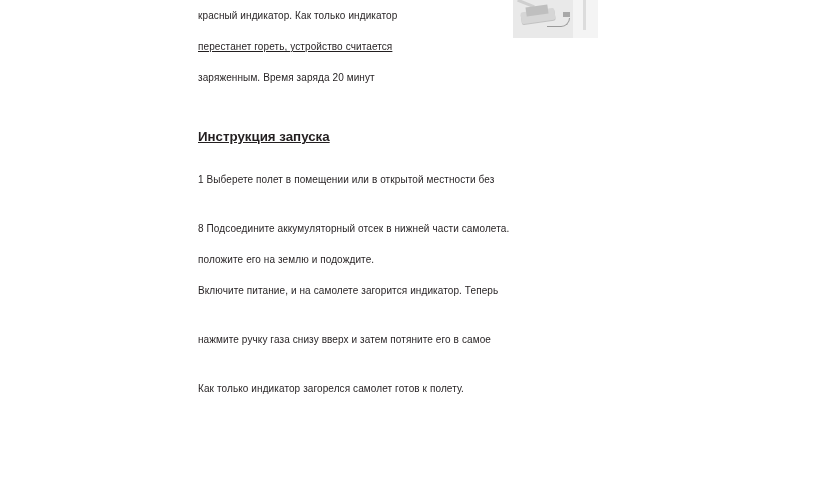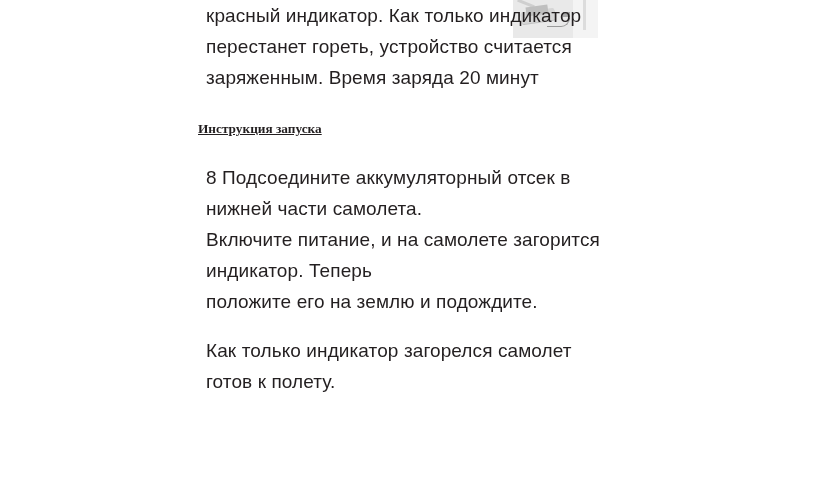--- a/index.html
+++ b/index.html
@@ -20,50 +20,50 @@
     height: 480px;
     background: #ffffff;
   }
   .content {
     position: absolute;
     left: 198px;
     top: 0px;
     width: 420px;
   }
   p.para {
-    margin: 0 0 0 8px;
-    font-size: 19px;
+    margin: 0 0 0 0;
+    font-size: 10px;
     line-height: 31px;
     color: #231f20;
     letter-spacing: 0.1px;
   }
   .block {
     margin-bottom: 18px;
   }
   .block:last-child {
     margin-bottom: 0;
   }
   .heading {
     margin: 0;
     font-size: 13.3px;
     line-height: 31px;
     font-weight: bold;
     color: #231f20;
     text-decoration: underline;
   }
   .heading-block {
-    margin-top: 20px;
+    margin-top: 28px;
     margin-bottom: 12px;
-    font-family: Liberation Serif, serif;
   }
   .justify {
     text-align: justify;
   }
   .wide-space {
     letter-spacing: 0.2px;
+    text-decoration: underline;
   }
   
   .figure {
     position: absolute;
     left: 513px;
     top: -8px;
     width: 85px;
     height: 46px;
     background: #f2f2f2;
   }
@@ -163,29 +163,31 @@
       <p class="para justify">красный индикатор. Как только индикатор</p>
       <p class="para justify wide-space">перестанет  гореть,   устройство  считается</p>
       <p class="para">заряженным. Время заряда 20 минут</p>
     </div>
 
     <div class="heading-block">
       <p class="heading">Инструкция запуска</p>
     </div>
 
     <div class="block">
+      <p class="para">1 Выберете полет в помещении или в открытой местности без</p>
     </div>
 
     <div class="block">
       <p class="para">8 Подсоедините аккумуляторный отсек в нижней части самолета.</p>
+      <p class="para">положите его на землю и подождите.</p>
       <p class="para">Включите питание, и на самолете загорится индикатор. Теперь</p>
-      <p class="para">положите его на землю и подождите.</p>
     </div>
 
     <div class="block">
+      <p class="para">нажмите ручку газа снизу вверх и затем потяните его в самое</p>
     </div>
 
     <div class="block">
       <p class="para">Как только индикатор загорелся самолет готов к полету.</p>
     </div>
 
   </div>
 </div>
 
 </body></html>

